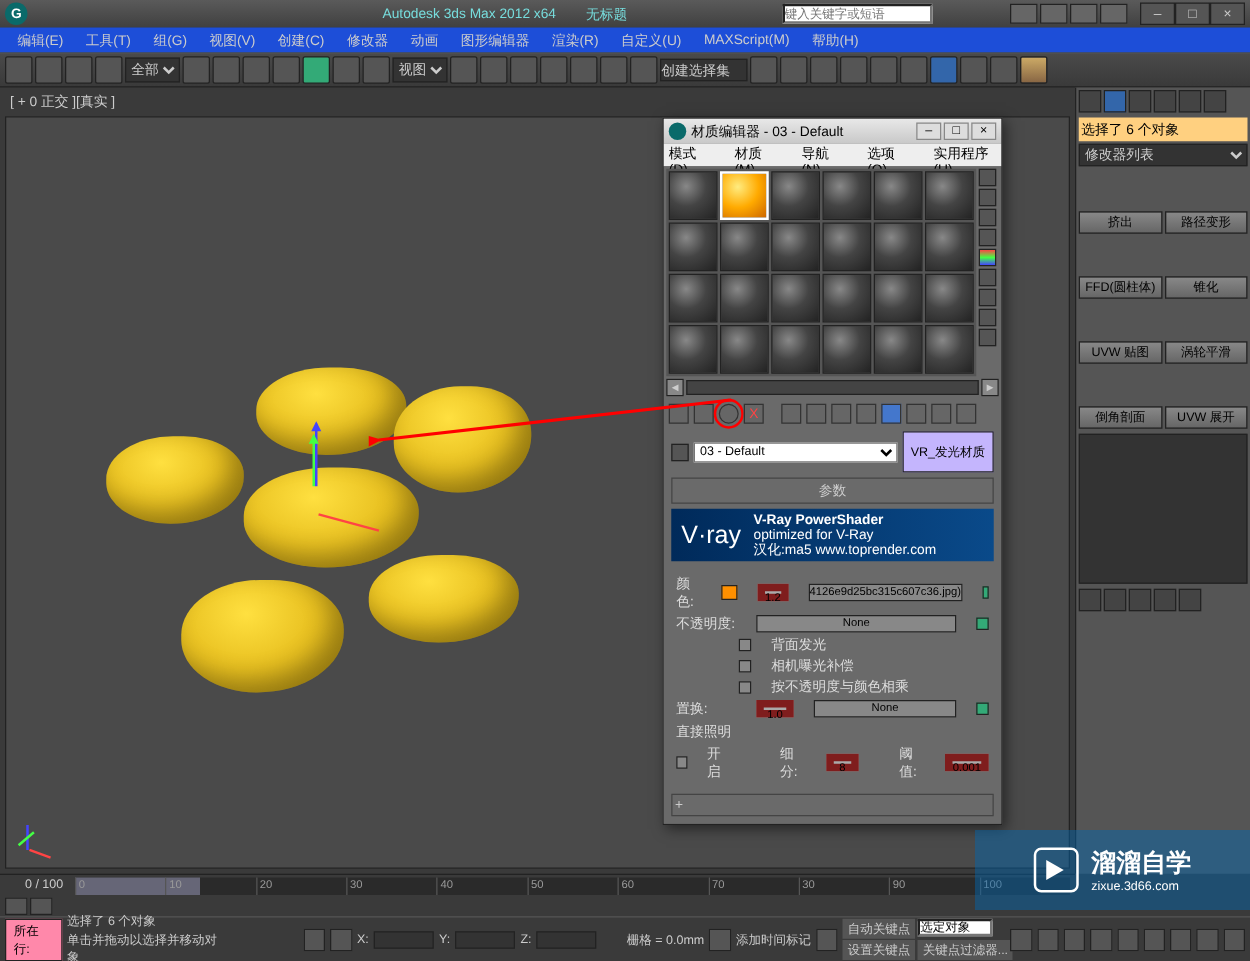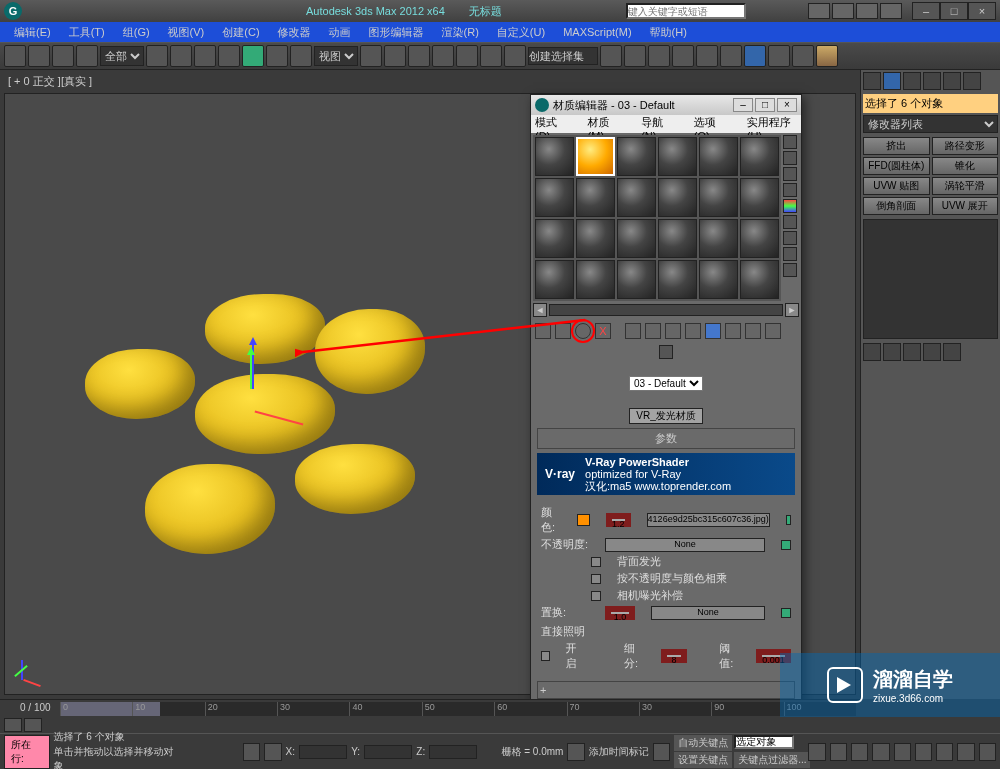--- a/index.html
+++ b/index.html
@@ -44,21 +44,21 @@
 .axis-tripod .lx{position:absolute;height:2px;width:18px;background:#f44;bottom:-4px;left:4px;transform:rotate(20deg);}
 .axis-tripod .ly{position:absolute;height:2px;width:16px;background:#4f4;bottom:8px;left:-6px;transform:rotate(-40deg);}
 
 
 .cmd-panel { position:absolute; top: 70px; right: 0; width: 140px; bottom: 70px; background: #555; border-left:1px solid #222; padding:2px;}
 .cmd-tabs { display:flex; gap:2px; margin-bottom:4px;}
 .cmd-tabs div{ width:18px; height:18px; background:#444; border:1px solid #222;}
 .cmd-status { background:#ffd080; color:#000; font-size:11px; padding:2px; margin:2px 0;}
 .cmd-drop { width:100%; background:#333; color:#ccc; border:1px solid #222; height:18px; font-size:11px;}
 .cmd-btns { display:grid; grid-template-columns:1fr 1fr; gap:2px; margin:4px 0;}
-.cmd-btns button { height: 18px; background:linear-gradient(#888,#666); border:1px solid #222; color:#000; font-size:10px;}
+.cmd-btns button { height: 18px; background:linear-gradient(#888,#666); border:1px solid #222; color:#000; font-size:10px;margin-top:32px;}
 .cmd-stack { height:120px; background:#333; border:1px solid #222; margin:4px 0;}
 .cmd-row-icons { display:flex; gap:2px; margin:4px 0;}
 .cmd-row-icons div{ width:18px;height:18px;background:#444;border:1px solid #222;}
 
 
 .mat-editor { position:absolute; left: 530px; top: 94px; width: 272px; background: #6a6a6a; border:1px solid #222; box-shadow: 3px 3px 10px rgba(0,0,0,0.5);}
 .mat-title { height: 20px; background: linear-gradient(#e8e8e8,#c8c8c8); display:flex; align-items:center; padding: 0 4px; color:#000;}
 .mat-title .mt-icon{width:14px;height:14px;background:#0a6a6a;border-radius:50%;margin-right:4px;}
 .mat-title .mt-ctrls{margin-left:auto;display:flex;gap:2px;}
 .mat-title .mt-ctrls div{width:20px;height:14px;background:#ddd;border:1px solid #888;text-align:center;line-height:12px;font-size:10px;color:#000;}
@@ -71,27 +71,27 @@
 .mat-side-icons { width:16px; display:flex; flex-direction:column; gap:2px;}
 .mat-side-icons div { width:14px; height:14px; background:#555; border:1px solid #222;}
 .mat-slots-wrap { display:flex; gap:2px;}
 .mat-hscroll { display:flex; align-items:center; gap:2px; margin:2px 0;}
 .mat-hscroll .sbtn{width:14px;height:14px;background:#888;border:1px solid #222;text-align:center;line-height:12px;font-size:9px;}
 .mat-hscroll .strack{flex:1;height:12px;background:#444;border:1px solid #222;}
 .mat-toolbar { display:flex; gap:4px; padding:4px 2px; align-items:center;}
 .mat-toolbar .mtb{ width:16px; height:16px; background:#666; border:1px solid #333;}
 .mat-toolbar .mtb.x{ color:#f44; text-align:center; line-height:14px;}
 .mat-toolbar .mtb.circled{ outline:2px solid #f00; border-radius:50%; outline-offset:2px;}
-.mat-namerow { display:flex; gap:17px; padding:2px 4px; align-items:center;flex-direction:column;}
+.mat-namerow { display:flex; gap:4px; padding:2px 4px; align-items:center;}
 .mat-namerow .drop-handle{width:14px;height:14px;background:#555;border:1px solid #222;}
 .mat-namerow select{flex:1;background:#fff;color:#000;font-size:10px;height:16px;}
-.mat-namerow .type-btn{background:#a3a3a3;border:1px solid #222;padding:0 6px;height:16px;font-size:10px;color:#000;}
+.mat-namerow .type-btn{background:#c4b5fd;border:1px solid #222;padding:0 6px;height:33px;font-size:10px;color:#000;}
 .mat-rollout-title { text-align:center; padding:2px; background:#6a6a6a; border:1px solid #444; margin:2px 4px;}
 .vray-banner { margin:4px; height:42px; background: linear-gradient(90deg,#002a5a,#0a4a8a); display:flex; align-items:center; padding:0 8px; gap:10px;}
-.vray-banner .vlogo{ color:#fff; font-weight:bold; font-size:12px;}
+.vray-banner .vlogo{ color:#fff; font-weight:normal; font-size:20px;}
 .vray-banner .vtext{ color:#fff; font-size:10px; line-height:12px;}
 .mat-params { padding:4px 8px; font-size:10px; color:#000;}
 .mat-params .prow { display:flex; align-items:center; gap:16px; margin:2px 0;}
 .mat-params .plabel{ width:48px; color:#ddd;}
 .mat-params .swatch{ width:30px; height:12px; background:#ff9000; border:1px solid #222;}
 .mat-params .spin{ width:30px; height:14px; background:#aaa; border:6px solid #7f1d1d; text-align:center; font-size:9px;color:#000;}
 .mat-params .mapbtn{ flex:1; background:#888; border:1px solid #222; height:14px; font-size:9px; text-align:center;color:#000;}
 .mat-params .chk{ width:10px;height:10px;border:1px solid #222;background:#888;}
 .mat-rollout-bar { margin:4px; background:#6a6a6a; border:1px solid #444; padding:2px; font-size:10px; display:flex;}
 .mat-rollout-bar .plus{width:12px;}
@@ -110,21 +110,21 @@
 
 .status-bar { position:absolute; left:0; right:0; bottom:0; height: 36px; background:#3a3a3a; border-top:1px solid #555; display:flex; align-items:center; padding:0 4px; gap:4px;}
 .status-bar .sb-btn{ background:#ff88aa; color:#000; padding:2px 6px; border:1px solid #222; font-size:10px;}
 .status-bar .sb-text{ color:#ccc; font-size:10px; flex:0 0 auto;}
 .status-bar .sb-field{ background:#333; color:#ccc; border:1px solid #222; width:50px; height:14px; font-size:10px; text-align:center;}
 .status-bar .sb-icon{ width:18px;height:18px;background:#555;border:1px solid #222;}
 .status-right{margin-left:auto;display:flex;align-items:center;gap:4px;}
 .status-bar input.sel{width:60px;height:14px;background:#fff;font-size:10px;}
 
 
-.watermark { position:absolute; right:0; bottom:52px; width:220px; height:64px; background: rgba(0,105,180,0.45); display:flex; align-items:center; justify-content:center; gap:10px;}
+.watermark { position:absolute; right:0; bottom:41px; width:220px; height:64px; background: rgba(0,105,180,0.45); display:flex; align-items:center; justify-content:center; gap:10px;}
 .watermark .play{ width:36px;height:36px;border:2px solid #fff;border-radius:6px;display:flex;align-items:center;justify-content:center;}
 .watermark .play::after{content:"";border:8px solid transparent;border-left:14px solid #fff;margin-left:6px;}
 .watermark .wt-text{ color:#fff; }
 .watermark .wt-text .big{ font-size:20px; font-weight:bold;}
 .watermark .wt-text .small{ font-size:10px;}
 </style>
 </head>
 <body>
 
 <div class="title-bar">
@@ -350,25 +350,25 @@
         <span class="plabel">不透明度:</span>
         <div class="mapbtn">None</div>
         <div class="chk" style="background:#3a7;"></div>
       </div>
       <div class="prow" style="padding-left:50px;">
         <div class="chk"></div>
         <span style="color:#ddd;">背面发光</span>
       </div>
       <div class="prow" style="padding-left:50px;">
         <div class="chk"></div>
-        <span style="color:#ddd;">按不透明度与颜色相乘</span>
+        <span style="color:#ddd;">相机曝光补偿</span>
       </div>
       <div class="prow" style="padding-left:50px;">
         <div class="chk"></div>
-        <span style="color:#ddd;">相机曝光补偿</span>
+        <span style="color:#ddd;">按不透明度与颜色相乘</span>
       </div>
       <div class="prow">
         <span class="plabel">置换:</span>
         <div class="spin">1.0</div>
         <div class="mapbtn">None</div>
         <div class="chk" style="background:#3a7;"></div>
       </div>
       <div style="color:#ddd;margin-top:4px;">直接照明</div>
       <div class="prow">
         <div class="chk"></div>

